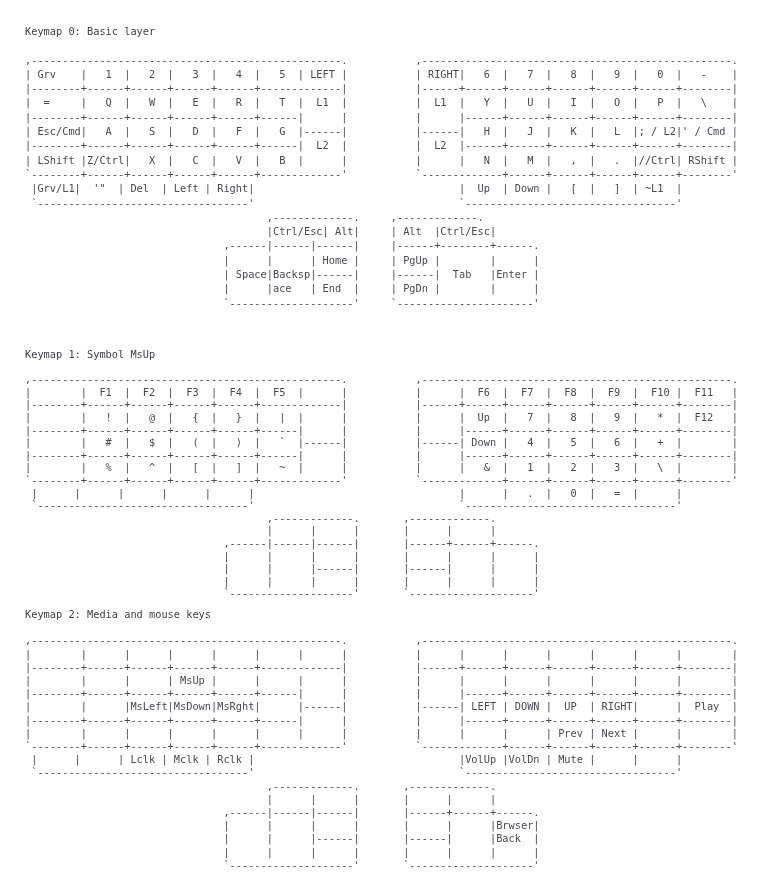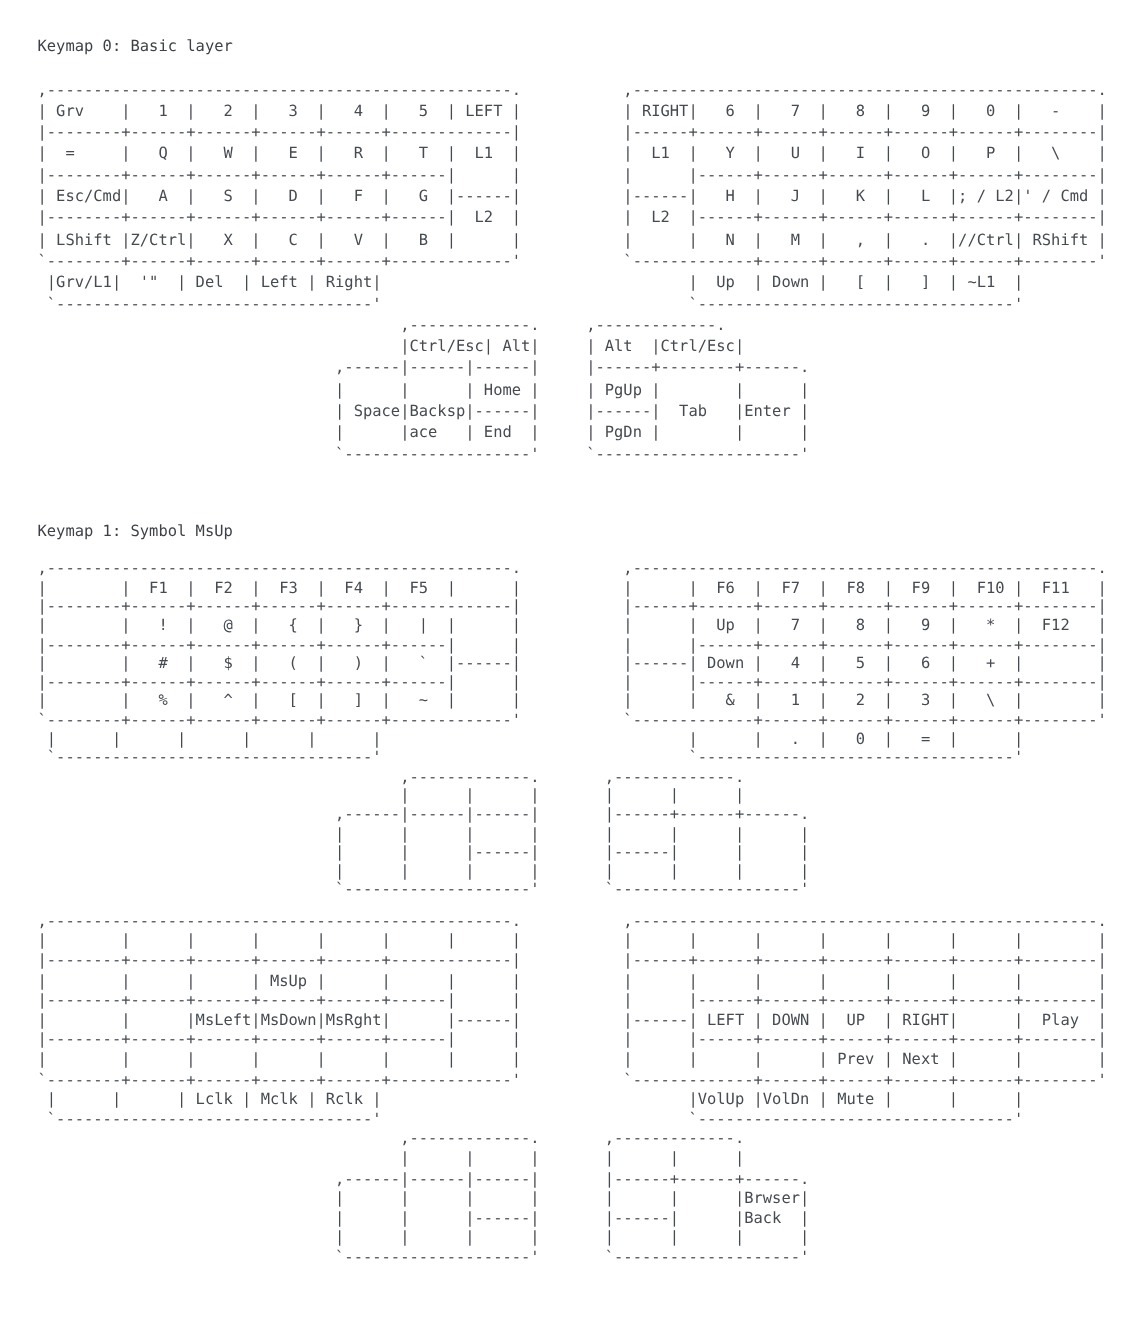--- a/index.html
+++ b/index.html
@@ -90,20 +90,21 @@
                                        ,-------------.       ,-------------.
                                        |      |      |       |      |      |
                                 ,------|------|------|       |------+------+------.
                                 |      |      |      |       |      |      |      |
                                 |      |      |------|       |------|      |      |
                                 |      |      |      |       |      |      |      |
                                 `--------------------'       `--------------------'</pre>
   </section>
 
   <section class="sec" id="sec2">
+    <div class="title">Keymap 2: Media and mouse keys</div>
     <pre class="art">,--------------------------------------------------.           ,--------------------------------------------------.
 |        |      |      |      |      |      |      |           |      |      |      |      |      |      |        |
 |--------+------+------+------+------+-------------|           |------+------+------+------+------+------+--------|
 |        |      |      | MsUp |      |      |      |           |      |      |      |      |      |      |        |
 |--------+------+------+------+------+------|      |           |      |------+------+------+------+------+--------|
 |        |      |MsLeft|MsDown|MsRght|      |------|           |------| LEFT | DOWN |  UP  | RIGHT|      |  Play  |
 |--------+------+------+------+------+------|      |           |      |------+------+------+------+------+--------|
 |        |      |      |      |      |      |      |           |      |      |      | Prev | Next |      |        |
 `--------+------+------+------+------+-------------'           `-------------+------+------+------+------+--------'
  |      |      | Lclk | Mclk | Rclk |                                 |VolUp |VolDn | Mute |      |      |

